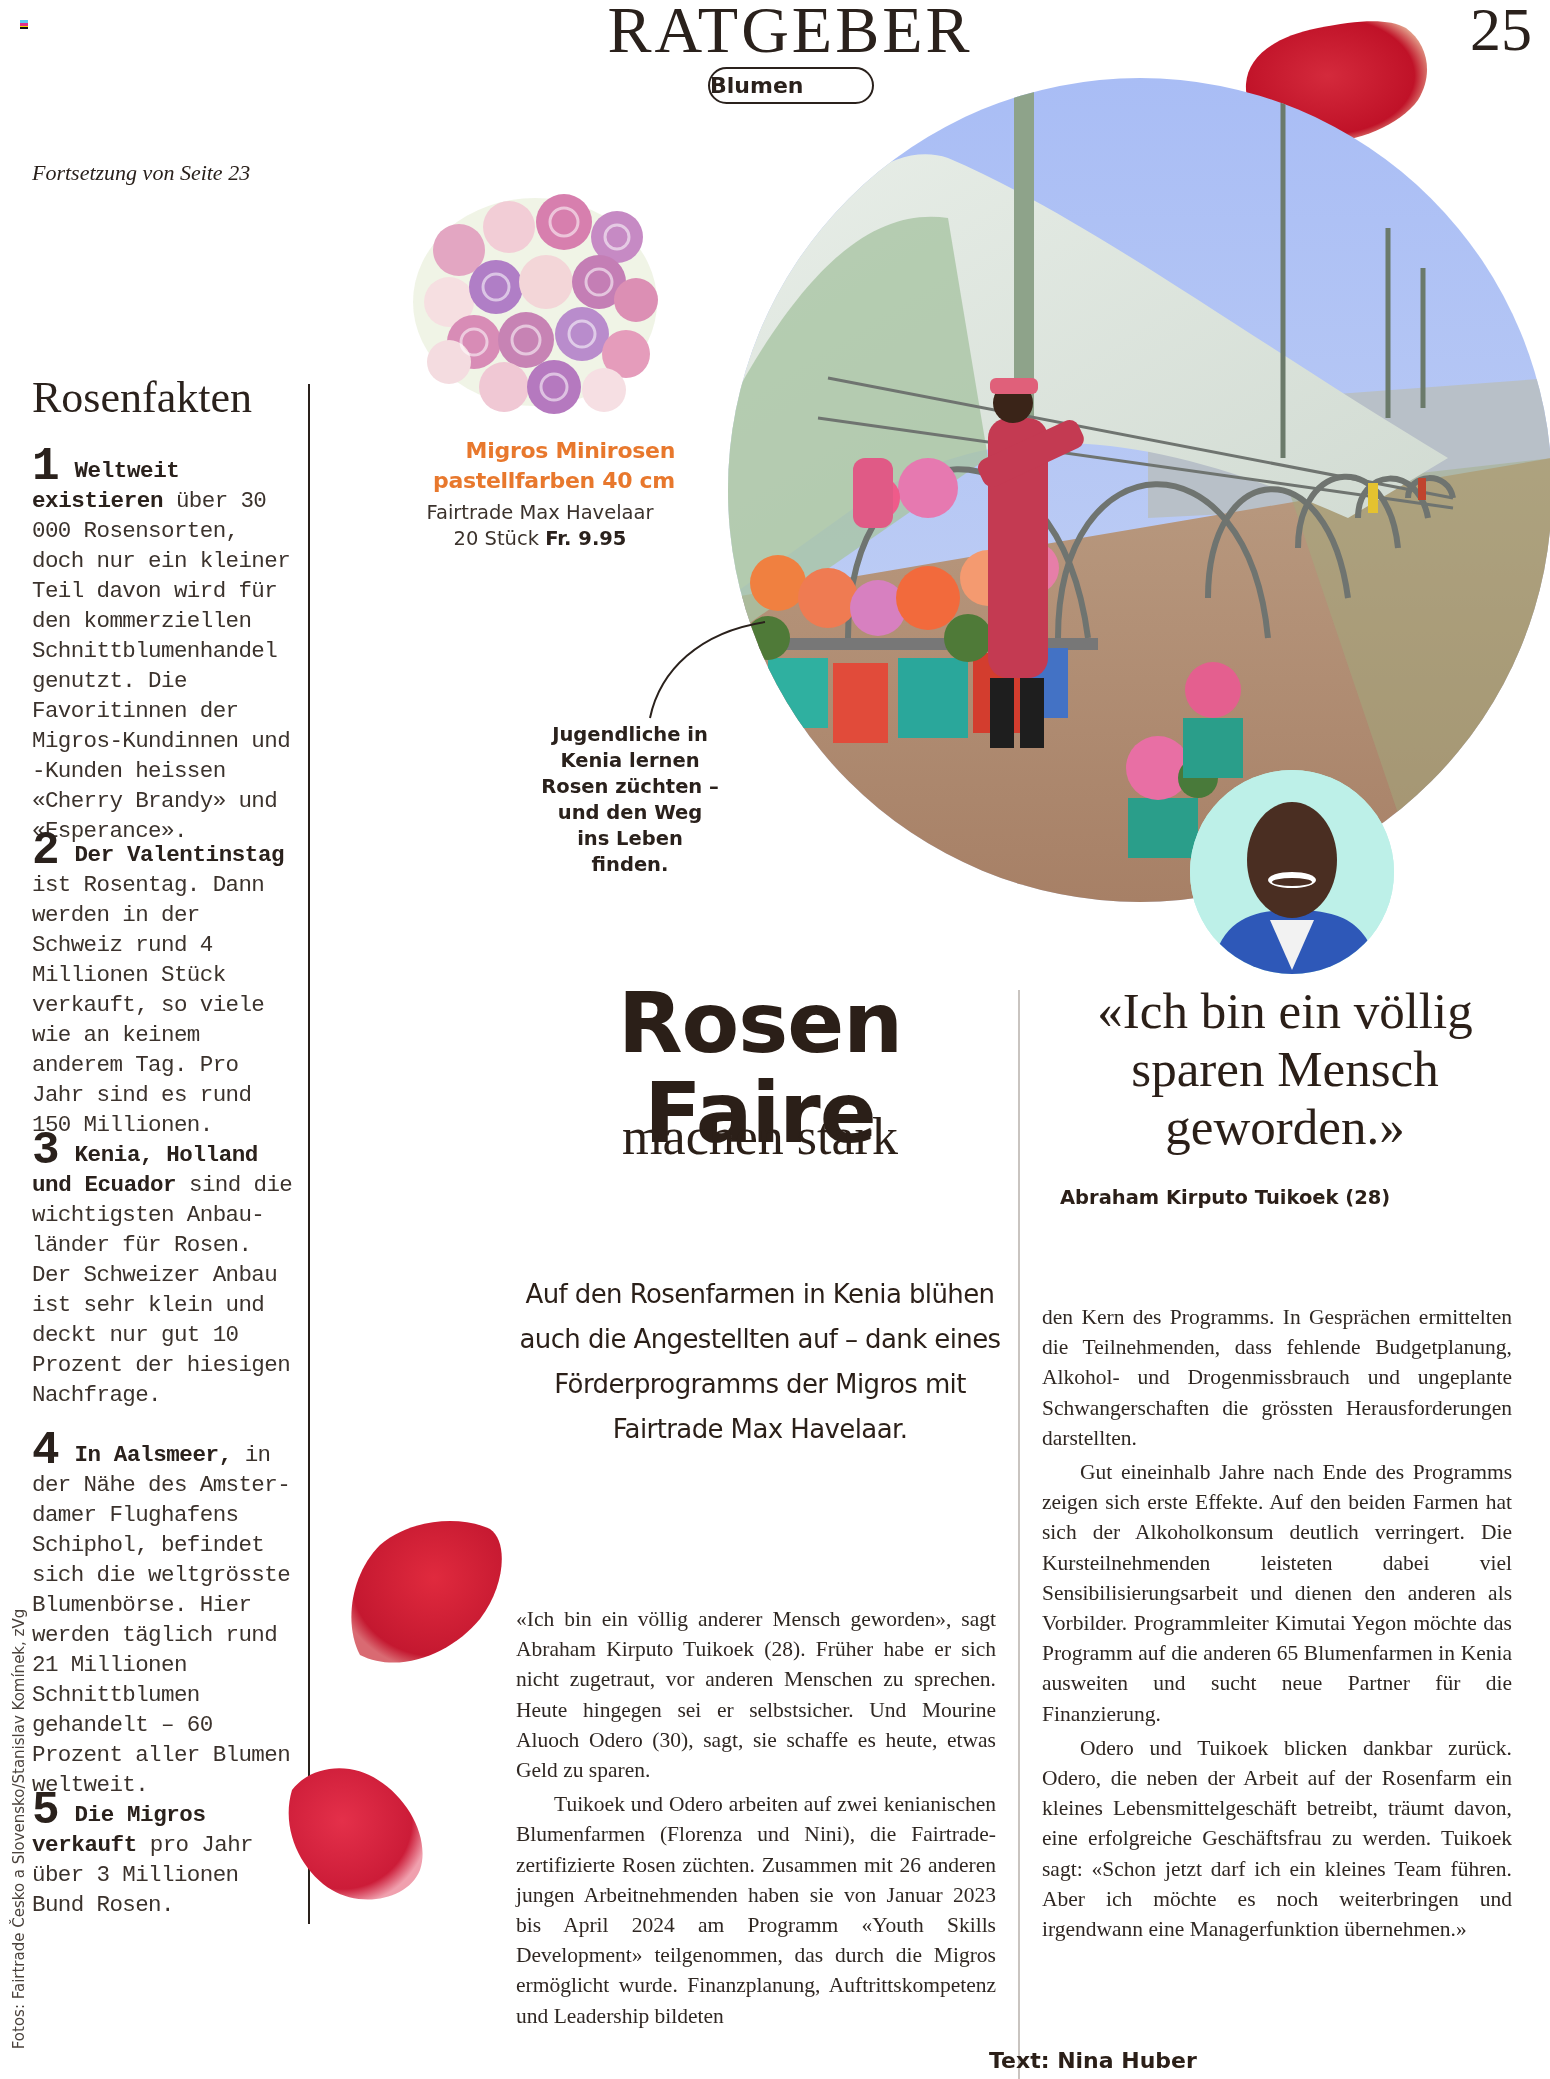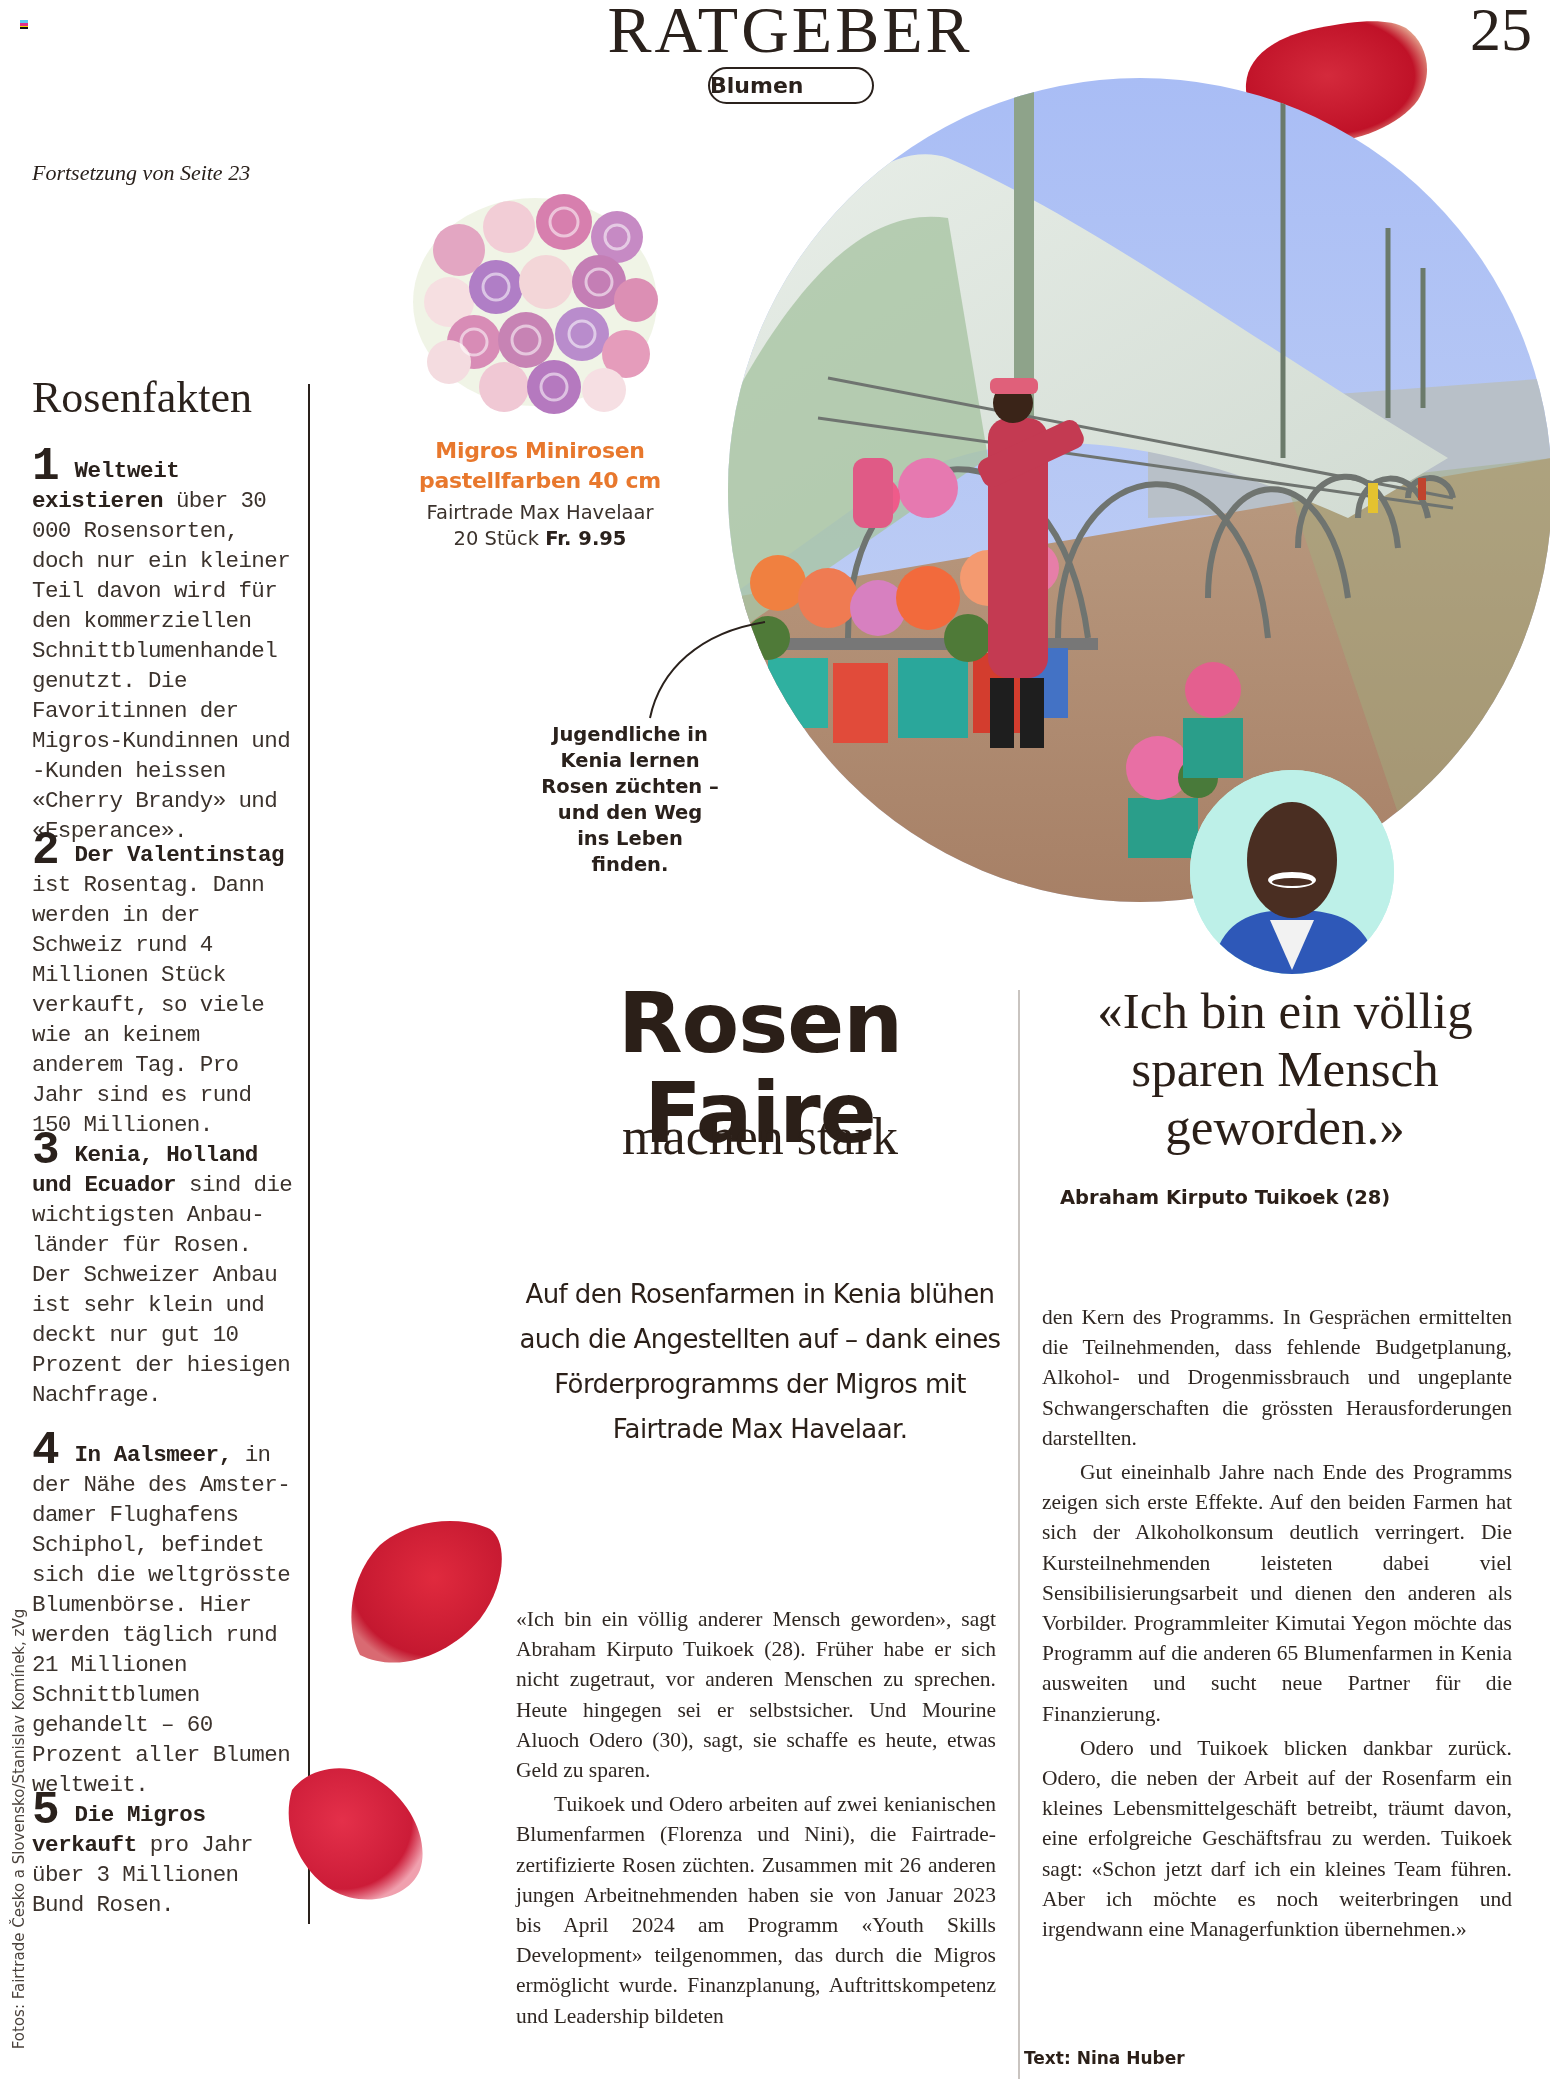--- a/index.html
+++ b/index.html
@@ -20,21 +20,21 @@
   
   #facts-title{left:32px;top:372px;font-size:44px;font-weight:400}
   #sidebar-rule{left:308px;top:384px;width:2px;height:1540px;background:#2a211c}
   .fact{position:absolute;left:32px;width:270px;font-size:22.5px;line-height:30px;color:#3b322c;font-family:Liberation Mono, monospace;letter-spacing:-0.6px}
   .fact .num{font-size:46px;font-weight:700;color:#2a211c;line-height:30px;letter-spacing:-2px;margin-right:4px;vertical-align:-2px}
   .fact b{font-weight:700;color:#2a211c;letter-spacing:-0.4px}
   #photo-credit{left:-226px;top:1820px;width:490px;transform:rotate(-90deg);transform-origin:center;font-size:15px;color:#4a423c;white-space:nowrap;text-align:center}
 
   
   #bouquet{left:404px;top:182px;width:262px;height:236px}
-  #product-name{left:405px;top:436px;width:270px;text-align:center;color:#e8782d;font-weight:700;font-size:22px;line-height:30px;letter-spacing:-0.3px}
+  #product-name{left:405px;top:436px;width:270px;text-align:right;color:#e8782d;font-weight:700;font-size:22px;line-height:30px;letter-spacing:-0.3px}
   #product-desc{left:405px;top:500px;width:270px;text-align:center;font-size:19.5px;line-height:26px;color:#3b322c}
   #product-desc b{font-weight:700;color:#2a211c}
 
   
   #hero-wrap{left:728px;top:78px;width:824px;height:824px;border-radius:50%;overflow:hidden}
   #portrait-wrap{left:1190px;top:770px;width:204px;height:204px;border-radius:50%;overflow:hidden;background:#bdf0e8}
   #caption-line{left:640px;top:620px;width:130px;height:100px}
   #caption{left:540px;top:722px;width:180px;text-align:center;font-size:19.5px;line-height:26px;color:#2a211c;font-weight:600}
 
   
@@ -46,21 +46,21 @@
   
   #pull-quote{left:1060px;top:982px;width:450px;text-align:center;font-size:51px;line-height:58px;font-weight:400;color:#2b1f18}
   #pull-quote-author{left:1060px;top:1186px;width:450px;text-align:left;font-size:19.5px;font-weight:700;color:#2b1f18}
 
   
   .body-col{position:absolute;font-size:21.5px;line-height:30.2px;color:#2f2722;text-align:justify;hyphens:manual}
   .body-col p{margin:4px}
   .body-col p.indent{text-indent:38px}
   #body-col-1{left:512px;top:1600px;width:488px}
   #body-col-2{left:1038px;top:1298px;width:478px}
-  #byline{left:1024px;top:2048px;font-size:17px;font-weight:700;color:#2b1f18}
+  #byline{left:989px;top:2048px;font-size:22px;font-weight:700;color:#2b1f18}
 
   
   .petal{position:absolute}
 </style>
 </head>
 <body>
 
 <div id="regmark" class="abs">
   <i style="background:#5bc8f0"></i>
     <i style="background:#e0308a"></i>

